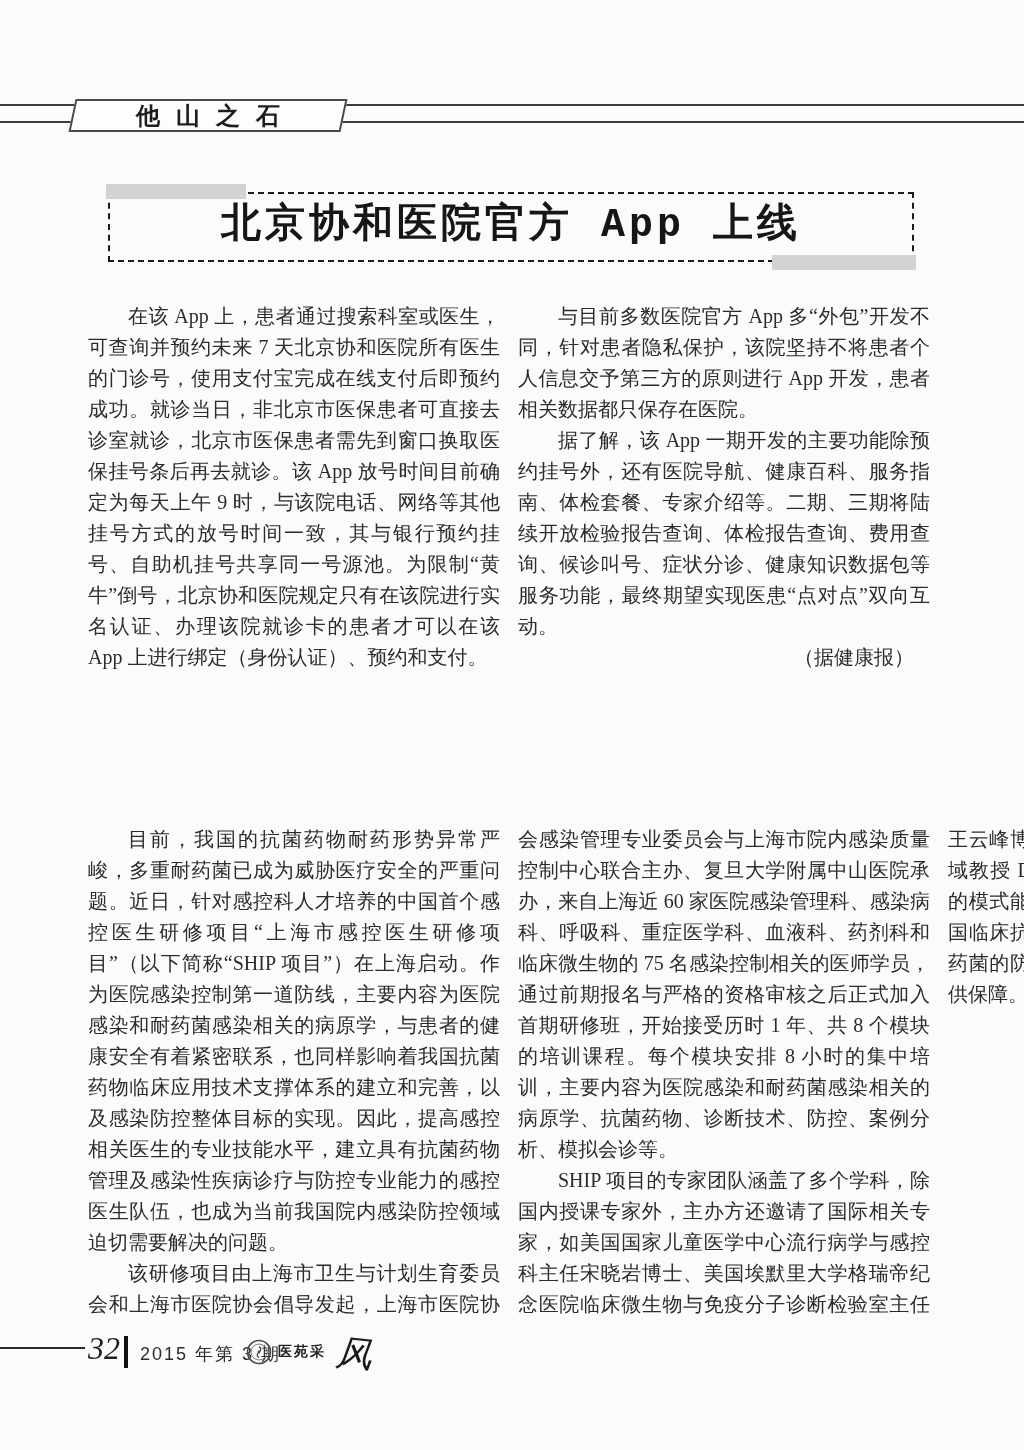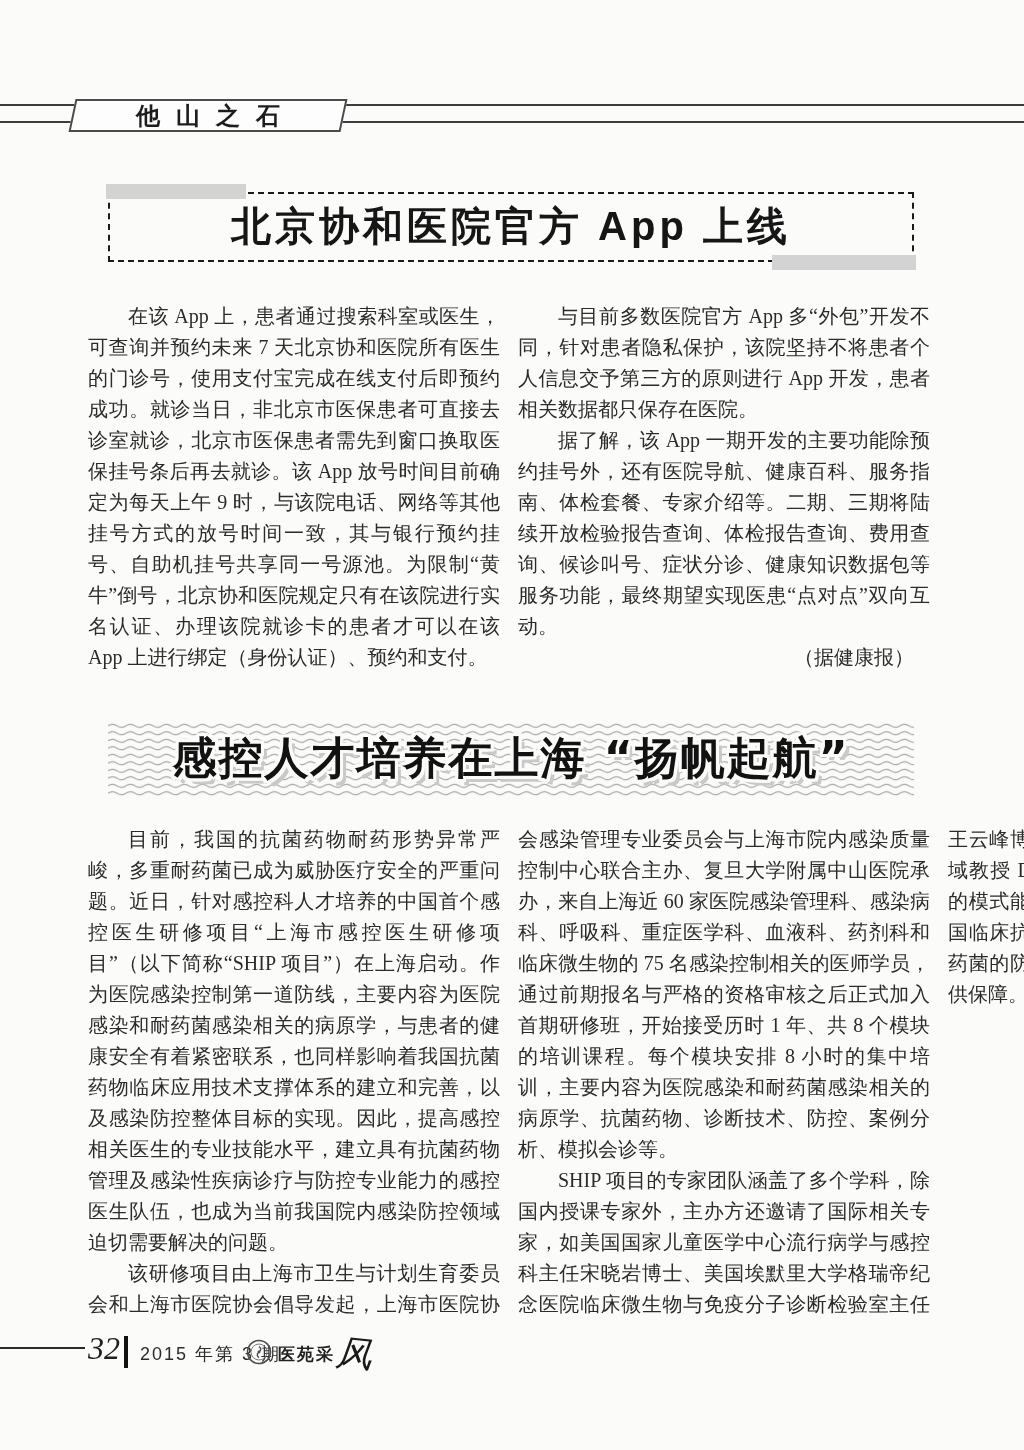--- a/index.html
+++ b/index.html
@@ -28,21 +28,21 @@
     font-weight:bold;font-size:24px;color:#1c1c1c;
     letter-spacing:16px;padding-left:16px;white-space:nowrap;
   }
   
   .title-box{
     position:absolute;left:108px;top:192px;width:802px;height:66px;
     border:2px dashed #1b1b1b;
   }
   .title1{
     margin:0;width:100%;height:66px;line-height:64px;text-align:center;
-    font-family:Liberation Sans, sans-serif;
+    font-family:Liberation Mono, monospace;
     font-weight:900;font-size:40px;color:#161616;letter-spacing:4px;
     white-space:nowrap;
   }
   .gray-block{position:absolute;background:#d3d3d3;z-index:3;}
   .gray-block.tl{left:-4px;top:-10px;width:140px;height:15px;}
   .gray-block.br{right:-4px;bottom:-10px;width:144px;height:15px;}
   
   .article{
     position:absolute;left:88px;width:842px;
     column-count:2;column-gap:18px;
@@ -72,21 +72,21 @@
   .footer-line{position:absolute;left:0;top:11px;width:85px;height:2px;background:#2a2a2a;}
   .page-num{
     position:absolute;left:88px;top:-6px;
     font-style:italic;font-size:32px;color:#1f1f1f;
     font-family:"Liberation Serif",serif;
   }
   .footer-bar{position:absolute;left:124px;top:0;width:4px;height:32px;background:#111;}
   .issue{position:absolute;left:140px;top:6px;font-size:18px;color:#2c2c2c;letter-spacing:2px;
     font-family:"Liberation Sans","DejaVu Sans",sans-serif;}
   .seal{position:absolute;left:246px;top:3px;}
-  .logo-prefix{position:absolute;left:278px;top:7px;font-weight:bold;font-size:17px;color:#222;
+  .logo-prefix{position:absolute;left:278px;top:7px;font-weight:bold;font-size:14px;color:#222;
     letter-spacing:2px;font-family:"DejaVu Sans",sans-serif;}
   .logo-wind{
     position:absolute;left:336px;top:-6px;font-size:36px;color:#1a1a1a;
     font-family:"Liberation Serif",serif;font-style:italic;transform:rotate(6deg);
   }
 </style>
 </head>
 <body>
 
 <div class="page">
@@ -103,31 +103,20 @@
     <h1 class="title1">北京协和医院官方 App 上线</h1>
   </div>
 
   <div class="article article-1">
     <p>在该 App 上，患者通过搜索科室或医生，可查询并预约未来 7 天北京协和医院所有医生的门诊号，使用支付宝完成在线支付后即预约成功。就诊当日，非北京市医保患者可直接去诊室就诊，北京市医保患者需先到窗口换取医保挂号条后再去就诊。该 App 放号时间目前确定为每天上午 9 时，与该院电话、网络等其他挂号方式的放号时间一致，其与银行预约挂号、自助机挂号共享同一号源池。为限制“黄牛”倒号，北京协和医院规定只有在该院进行实名认证、办理该院就诊卡的患者才可以在该 App 上进行绑定（身份认证）、预约和支付。</p>
     <p>与目前多数医院官方 App 多“外包”开发不同，针对患者隐私保护，该院坚持不将患者个人信息交予第三方的原则进行 App 开发，患者相关数据都只保存在医院。</p>
     <p>据了解，该 App 一期开发的主要功能除预约挂号外，还有医院导航、健康百科、服务指南、体检套餐、专家介绍等。二期、三期将陆续开放检验报告查询、体检报告查询、费用查询、候诊叫号、症状分诊、健康知识数据包等服务功能，最终期望实现医患“点对点”双向互动。</p>
     <p class="attr">（据健康报）</p>
   </div>
 
-  <div class="banner">
-    <svg class="wave-bg" width="806" height="76">
-      <defs>
-        <pattern id="wavepat" width="18" height="7.5" patternUnits="userSpaceOnUse">
-          <path d="M0 3.75 Q 4.5 0.75, 9 3.75 T 18 3.75" fill="none" stroke="#a3a3a3" stroke-width="1"></path>
-        </pattern>
-      </defs>
-      <rect x="0" y="0" width="806" height="76" fill="url(#wavepat)"></rect>
-    </svg>
-    <h1 class="title2">感控人才培养在上海 “扬帆起航”</h1>
-  </div>
 
   <div class="article article-2">
     <p>目前，我国的抗菌药物耐药形势异常严峻，多重耐药菌已成为威胁医疗安全的严重问题。近日，针对感控科人才培养的中国首个感控医生研修项目“上海市感控医生研修项目”（以下简称“SHIP 项目”）在上海启动。作为医院感染控制第一道防线，主要内容为医院感染和耐药菌感染相关的病原学，与患者的健康安全有着紧密联系，也同样影响着我国抗菌药物临床应用技术支撑体系的建立和完善，以及感染防控整体目标的实现。因此，提高感控相关医生的专业技能水平，建立具有抗菌药物管理及感染性疾病诊疗与防控专业能力的感控医生队伍，也成为当前我国院内感染防控领域迫切需要解决的问题。</p>
     <p>该研修项目由上海市卫生与计划生育委员会和上海市医院协会倡导发起，上海市医院协会感染管理专业委员会与上海市院内感染质量控制中心联合主办、复旦大学附属中山医院承办，来自上海近 60 家医院感染管理科、感染病科、呼吸科、重症医学科、血液科、药剂科和临床微生物的 75 名感染控制相关的医师学员，通过前期报名与严格的资格审核之后正式加入首期研修班，开始接受历时 1 年、共 8 个模块的培训课程。每个模块安排 8 小时的集中培训，主要内容为医院感染和耐药菌感染相关的病原学、抗菌药物、诊断技术、防控、案例分析、模拟会诊等。</p>
     <p><span>SHIP 项目的专家团队涵盖了多个学科，除国内授课专家外，主办方还邀请了国际相关专家，如美国国家儿童医学中心流行病学与感控科主任宋晓岩博士、美国埃默里大学格瑞帝纪念医院临床微生物与免疫分子诊断检验室主任王云峰博士、美国杜克大学感染与抗菌药物领域教授 Deverick Anderson 博士。若 SHIP 项目的模式能够在全国进行推广，将极大地提高中国临床抗菌药物合理使用的管理水平及实现耐药菌的防控目标，为中国患者的健康与安全提供保障。”</span></p>
   </div>
 
   <div class="footer">
     <div class="footer-line"></div>
     <span class="page-num">32</span>

